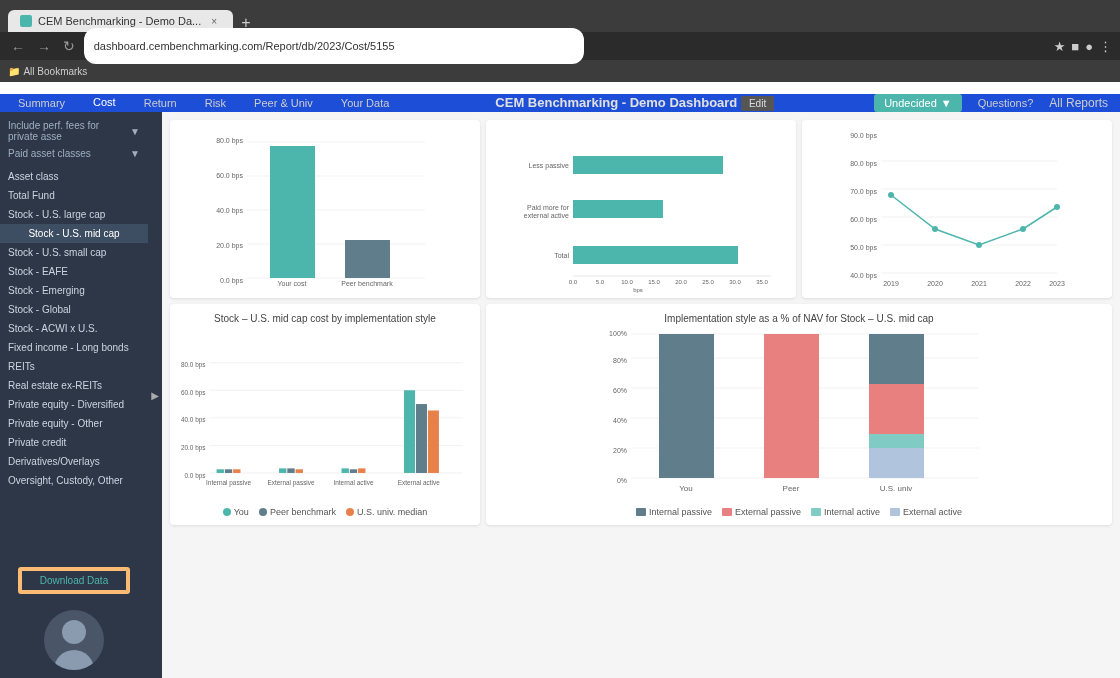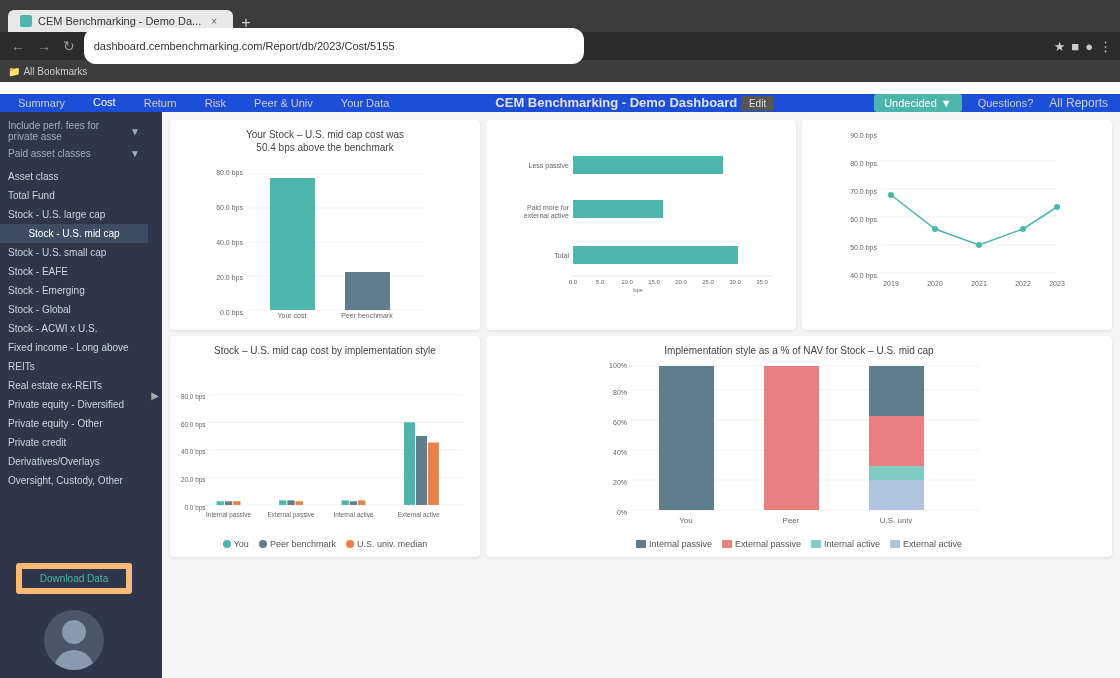--- a/index.html
+++ b/index.html
@@ -34,21 +34,21 @@
 
     
     .content-area { display: flex; flex: 1; overflow: hidden; }
 
     
     .sidebar { width: 148px; background: #2d3748; flex-shrink: 0; display: flex; flex-direction: column; overflow-y: auto; padding-top: 4px; }
     .sidebar-section-header { color: #a0aec0; font-size: 10px; padding: 4px 8px 2px 8px; display: flex; align-items: center; justify-content: space-between; cursor: pointer; }
     .sidebar-item { color: #cbd5e0; font-size: 10px; padding: 4px 8px; cursor: pointer; }
     .sidebar-item.active { background: #3d4e63; color: #fff; text-align: center; }
     .sidebar-spacer { height: 6px; }
-    .sidebar-download { margin: 8px auto; display: block; background: transparent; border: 6px solid #fdba74; color: #4db6ac; border-radius: 3px; padding: 4px 18px; font-size: 10px; cursor: pointer; }
+    .sidebar-download { margin: 8px auto; display: block; background: transparent; border: 4px solid #fdba74; color: #4db6ac; border-radius: 3px; padding: 4px 18px; font-size: 10px; cursor: pointer; }
     .sidebar-avatar { width: 60px; height: 60px; border-radius: 50%; background: #4a5568; margin: 8px auto; overflow: hidden; display: flex; align-items: center; justify-content: center; }
 
     
     .main-content { flex: 1; background: #f5f5f5; overflow: auto; padding: 8px; position: relative; }
     .charts-grid { display: grid; grid-template-columns: 1fr 1fr 1fr; grid-template-rows: auto auto; gap: 6px; }
     .chart-card { background: #fff; border-radius: 4px; padding: 8px; box-shadow: 0 1px 3px rgba(0,0,0,0.1); }
     .chart-title { font-size: 10px; color: #444; text-align: center; margin-bottom: 6px; line-height: 1.3; }
 
     
     svg { overflow: visible; }
@@ -130,21 +130,21 @@
       <div class="sidebar-spacer"></div>
       <div class="sidebar-item">Asset class</div>
       <div class="sidebar-item">Total Fund</div>
       <div class="sidebar-item">Stock - U.S. large cap</div>
       <div class="sidebar-item active">Stock - U.S. mid cap</div>
       <div class="sidebar-item">Stock - U.S. small cap</div>
       <div class="sidebar-item">Stock - EAFE</div>
       <div class="sidebar-item">Stock - Emerging</div>
       <div class="sidebar-item">Stock - Global</div>
       <div class="sidebar-item">Stock - ACWI x U.S.</div>
-      <div class="sidebar-item">Fixed income - Long above</div>
+      <div class="sidebar-item">Fixed income - Long bonds</div>
       <div class="sidebar-item">REITs</div>
       <div class="sidebar-item">Real estate ex-REITs</div>
       <div class="sidebar-item">Private equity - Diversified</div>
       <div class="sidebar-item">Private equity - Other</div>
       <div class="sidebar-item">Private credit</div>
       <div class="sidebar-item">Derivatives/Overlays</div>
       <div class="sidebar-item">Oversight, Custody, Other</div>
       <div style="flex:1"></div>
       <button class="sidebar-download">Download Data</button>
 
@@ -157,21 +157,20 @@
     </div>
 
     <div style="position:relative; width:14px; background:#2d3748; display:flex; align-items:center; justify-content:center;">
       <span style="color:#aaa; font-size:10px;">▶</span>
     </div>
 
     <div class="main-content">
       <div class="charts-grid">
 
         <div class="chart-card">
-          <div class="chart-title">Your Stock – U.S. mid cap cost was<br>50.4 bps above the benchmark</div>
           <svg width="100%" height="160" viewBox="0 0 220 160">
 
             <text x="28" y="155" font-size="7" fill="#666" text-anchor="end">0.0 bps</text>
             <text x="28" y="120" font-size="7" fill="#666" text-anchor="end">20.0 bps</text>
             <text x="28" y="85" font-size="7" fill="#666" text-anchor="end">40.0 bps</text>
             <text x="28" y="50" font-size="7" fill="#666" text-anchor="end">60.0 bps</text>
             <text x="28" y="15" font-size="7" fill="#666" text-anchor="end">80.0 bps</text>
 
             <line x1="32" y1="150" x2="210" y2="150" stroke="#e0e0e0" stroke-width="0.5"></line>
             <line x1="32" y1="116" x2="210" y2="116" stroke="#e0e0e0" stroke-width="0.5"></line>

